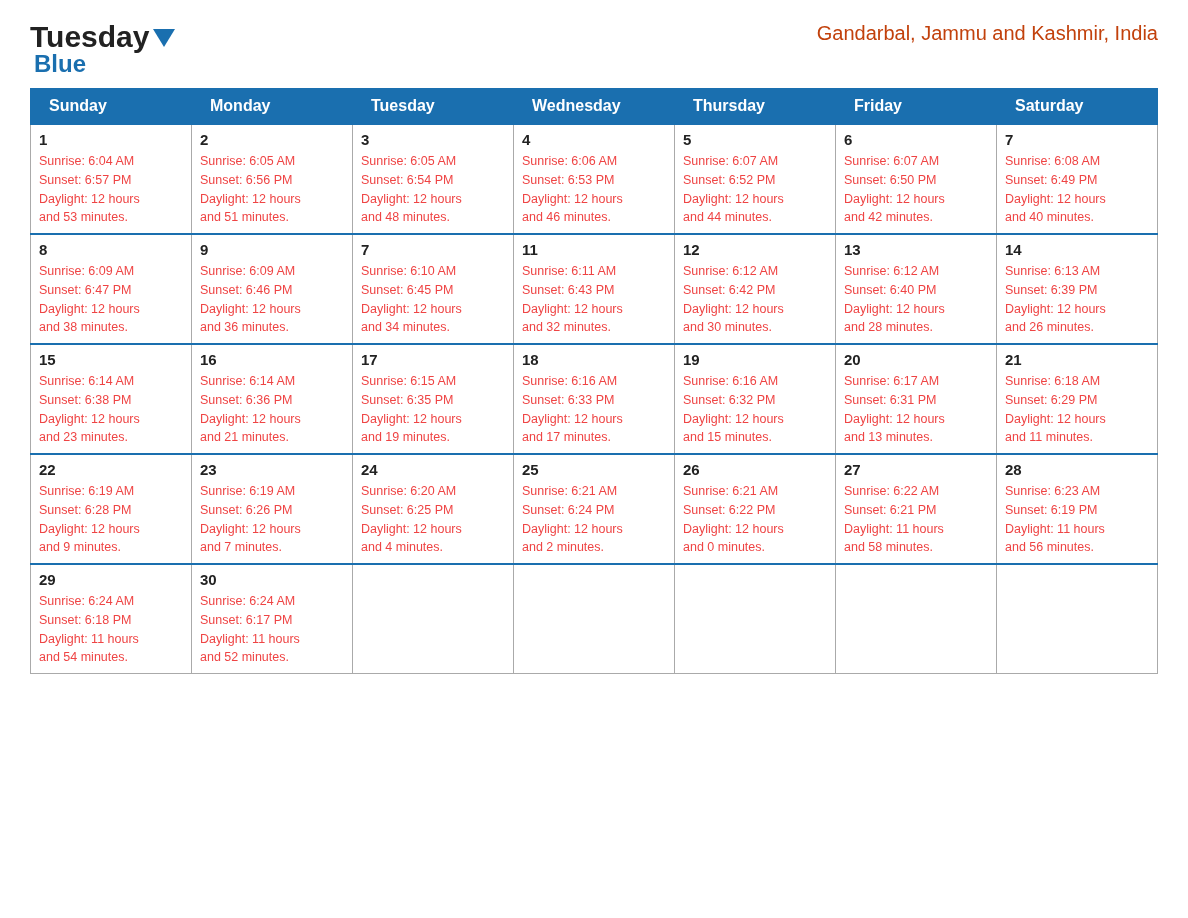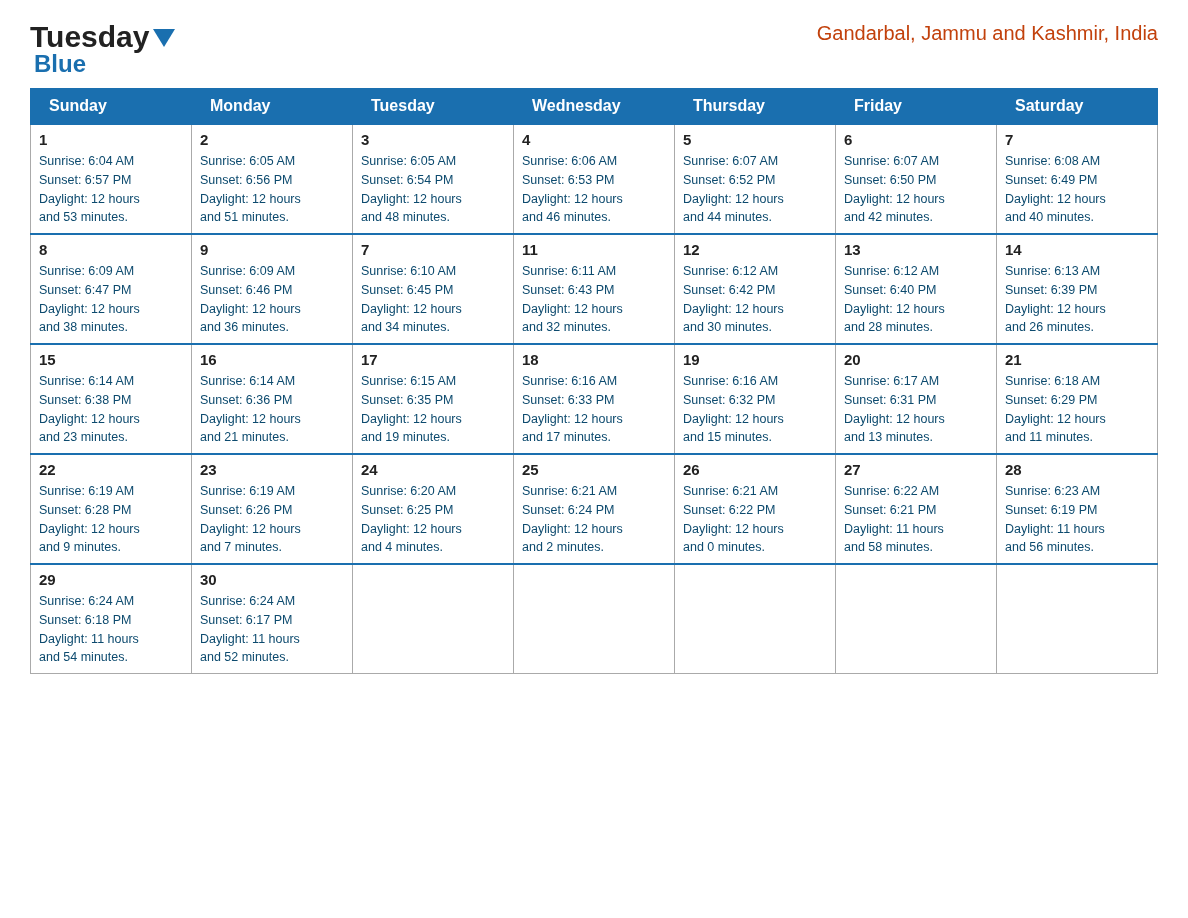--- a/index.html
+++ b/index.html
@@ -63,21 +63,21 @@
     .day-number {
       font-size: 15px;
       font-weight: bold;
       color: #222;
       margin-bottom: 4px;
       display: block;
     }
     .day-info {
       font-size: 12.5px;
       line-height: 1.5;
-      color: #0c4a6e;
+      color: #ef4444;
     }
     .empty-cell {
       border-top: 2px solid #1a6faf;
       background: #fff;
     }
     .logo-general {
       font-size: 30px;
       font-weight: bold;
       color: #222;
     }

